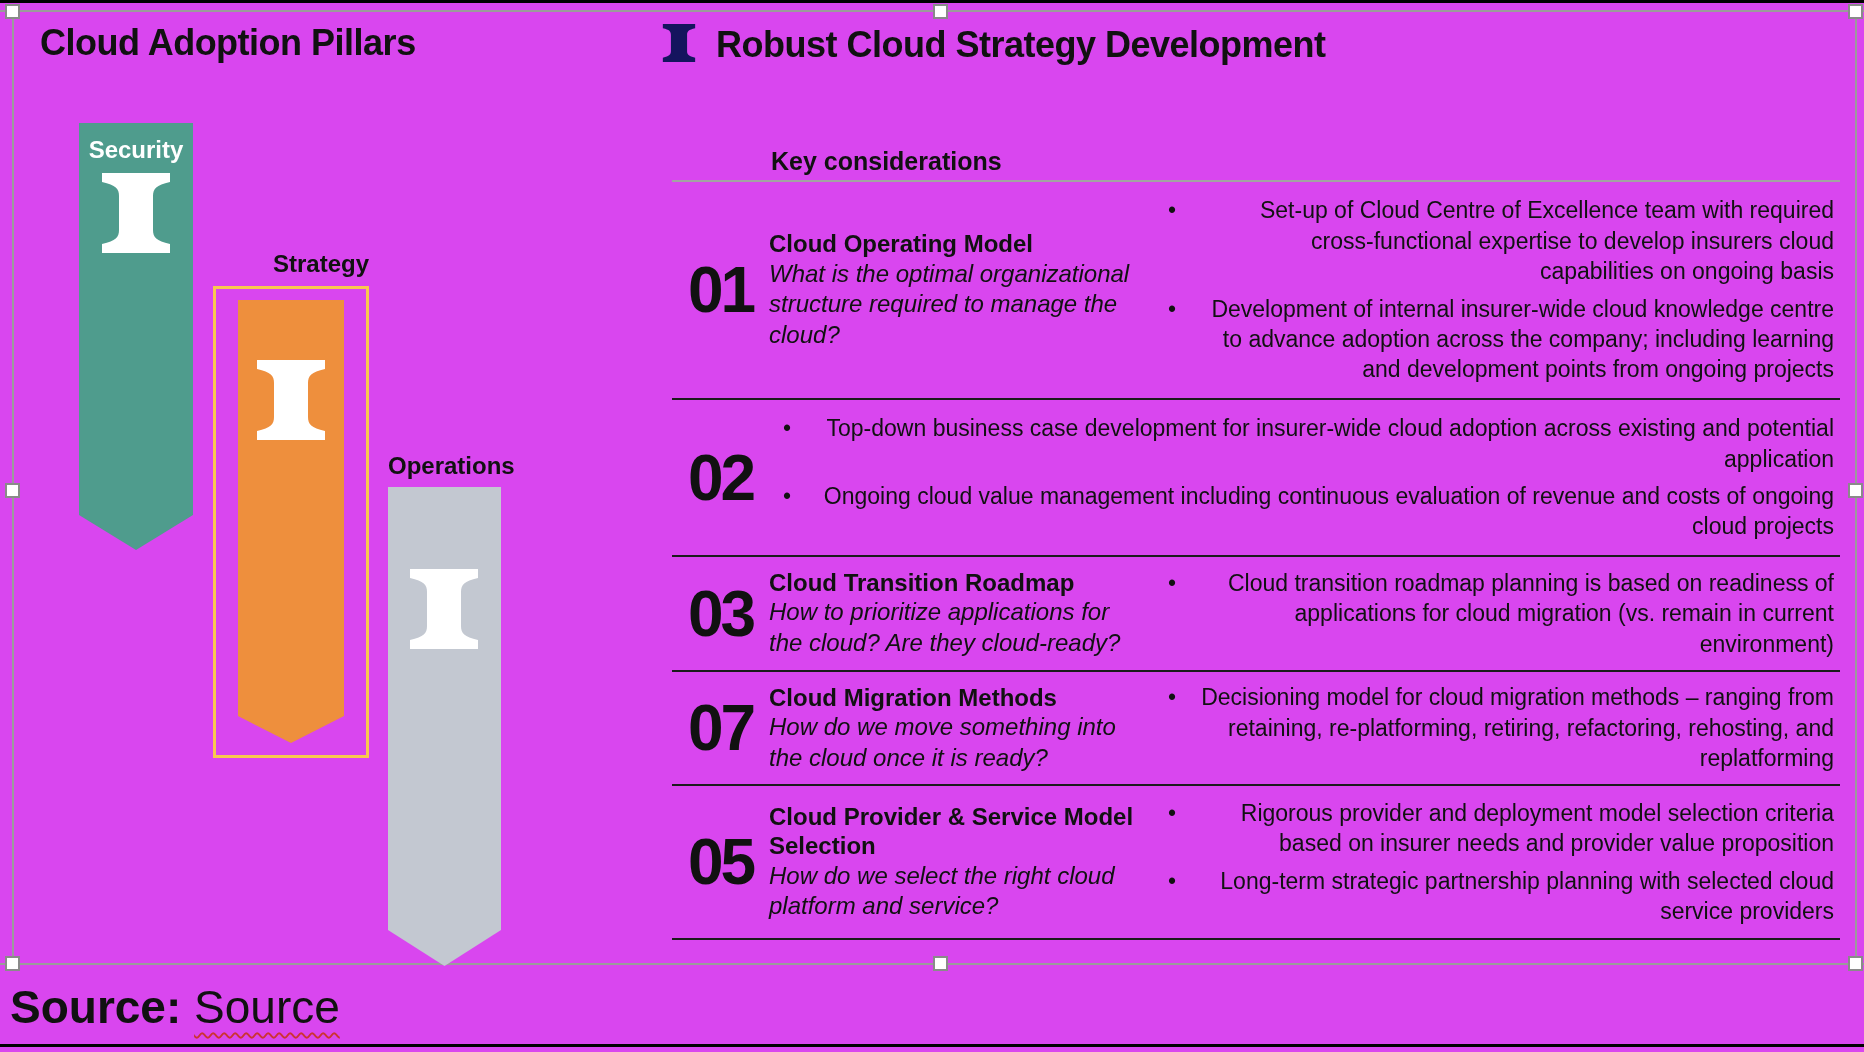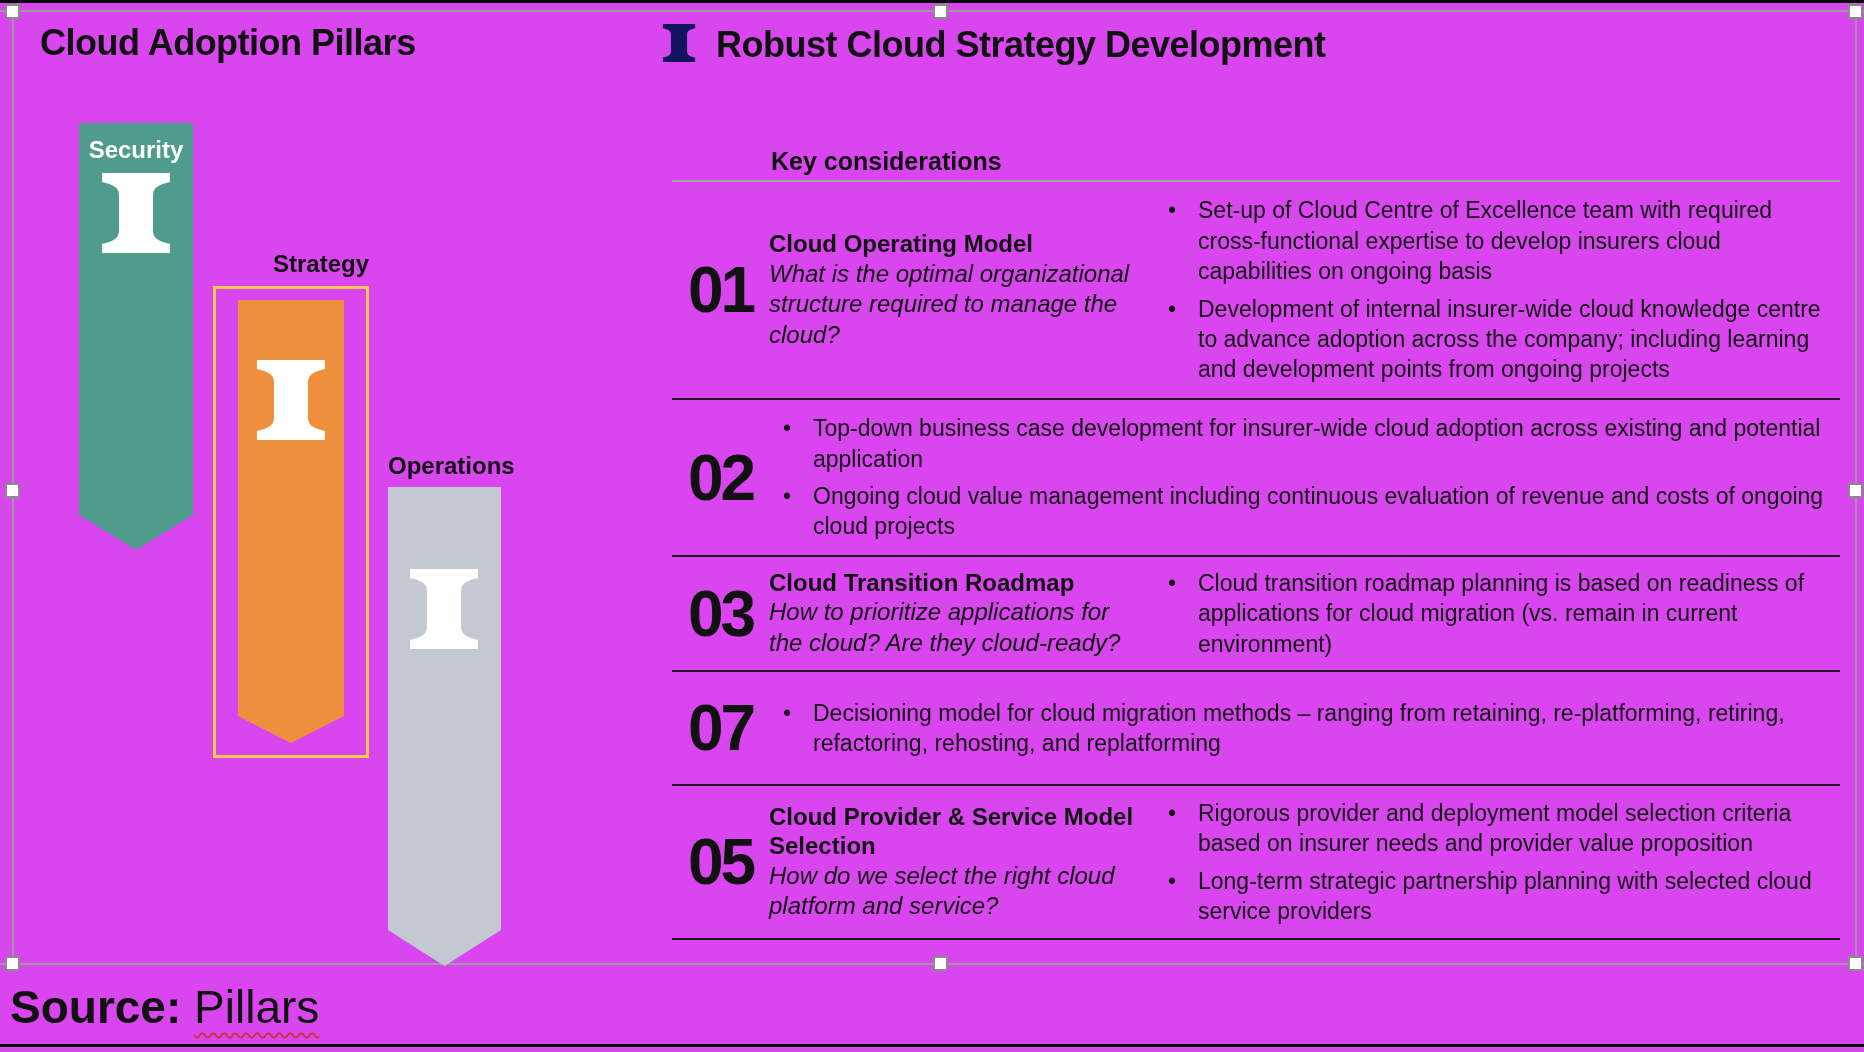--- a/index.html
+++ b/index.html
@@ -34,21 +34,21 @@
   .r-icon{position:absolute;left:660px;top:22px;}
 
   .ctable{position:absolute;left:672px;top:140px;width:1168px;}
   .ctable-header{height:42px;border-bottom:2px solid #a3a3a3;padding-left:99px;box-sizing:border-box;
     display:flex;align-items:flex-end;font-size:25px;font-weight:bold;padding-bottom:4px;}
   .crow{display:flex;align-items:center;border-bottom:2px solid #1b1b1b;box-sizing:border-box;}
   .crow-number{width:97px;flex:0 0 97px;text-align:center;font-size:64px;font-weight:bold;letter-spacing:-3px;line-height:1;}
   .crow-titlecell{width:385px;flex:0 0 385px;box-sizing:border-box;padding-right:18px;}
   .crow-title{font-size:24px;font-weight:bold;line-height:1.22;}
   .crow-question{font-size:24px;font-style:italic;line-height:1.28;}
-  .crow-bullets{flex:1;box-sizing:border-box;padding-right:6px;}
+  .crow-bullets{flex:1;box-sizing:border-box;padding-right:6px;text-align:right;}
   .bullets{list-style:none;margin:0;padding:0;}
   .bullets li{position:relative;padding-left:44px;font-size:23px;line-height:1.32;margin:7px 0;}
   .bullets li::before{content:"\2022";position:absolute;left:14px;top:0;font-size:23px;}
 
   
   .row-h1{height:218px;} .row-h2{height:157px;} .row-h3{height:115px;} .row-h4{height:114px;} .row-h5{height:154px;}
 
   
   .source-line{position:absolute;left:10px;top:980px;font-size:46px;}
   .source-label{font-weight:bold;}
@@ -140,20 +140,24 @@
       </div>
       <div class="crow-bullets">
         <ul class="bullets">
           <li>Cloud transition roadmap planning is based on readiness of applications for cloud migration (vs. remain in current environment)</li>
         </ul>
       </div>
     </div>
 
     <div class="crow row-h4">
       <div class="crow-number">07</div>
+      <div class="crow-titlecell">
+        <div class="crow-title">Cloud Migration Methods</div>
+        <div class="crow-question">How do we move something into the cloud once it is ready?</div>
+      </div>
       <div class="crow-bullets">
         <ul class="bullets">
           <li>Decisioning model for cloud migration methods – ranging from retaining, re-platforming, retiring, refactoring, rehosting, and replatforming</li>
         </ul>
       </div>
     </div>
 
     <div class="crow row-h5">
       <div class="crow-number">05</div>
       <div class="crow-titlecell">
@@ -165,17 +169,17 @@
           <li>Rigorous provider and deployment model selection criteria based on insurer needs and provider value proposition</li>
           <li>Long-term strategic partnership planning with selected cloud service providers</li>
         </ul>
       </div>
     </div>
   </div>
 
   <div class="source-line">
     <span class="source-label">Source:</span>
     <span> </span>
-    <span class="source-value">Pillars</span>
+    <span class="source-value">Source</span>
   </div>
 
   <div class="edge-black-bottom"></div>
 </div>
 
 </body></html>

